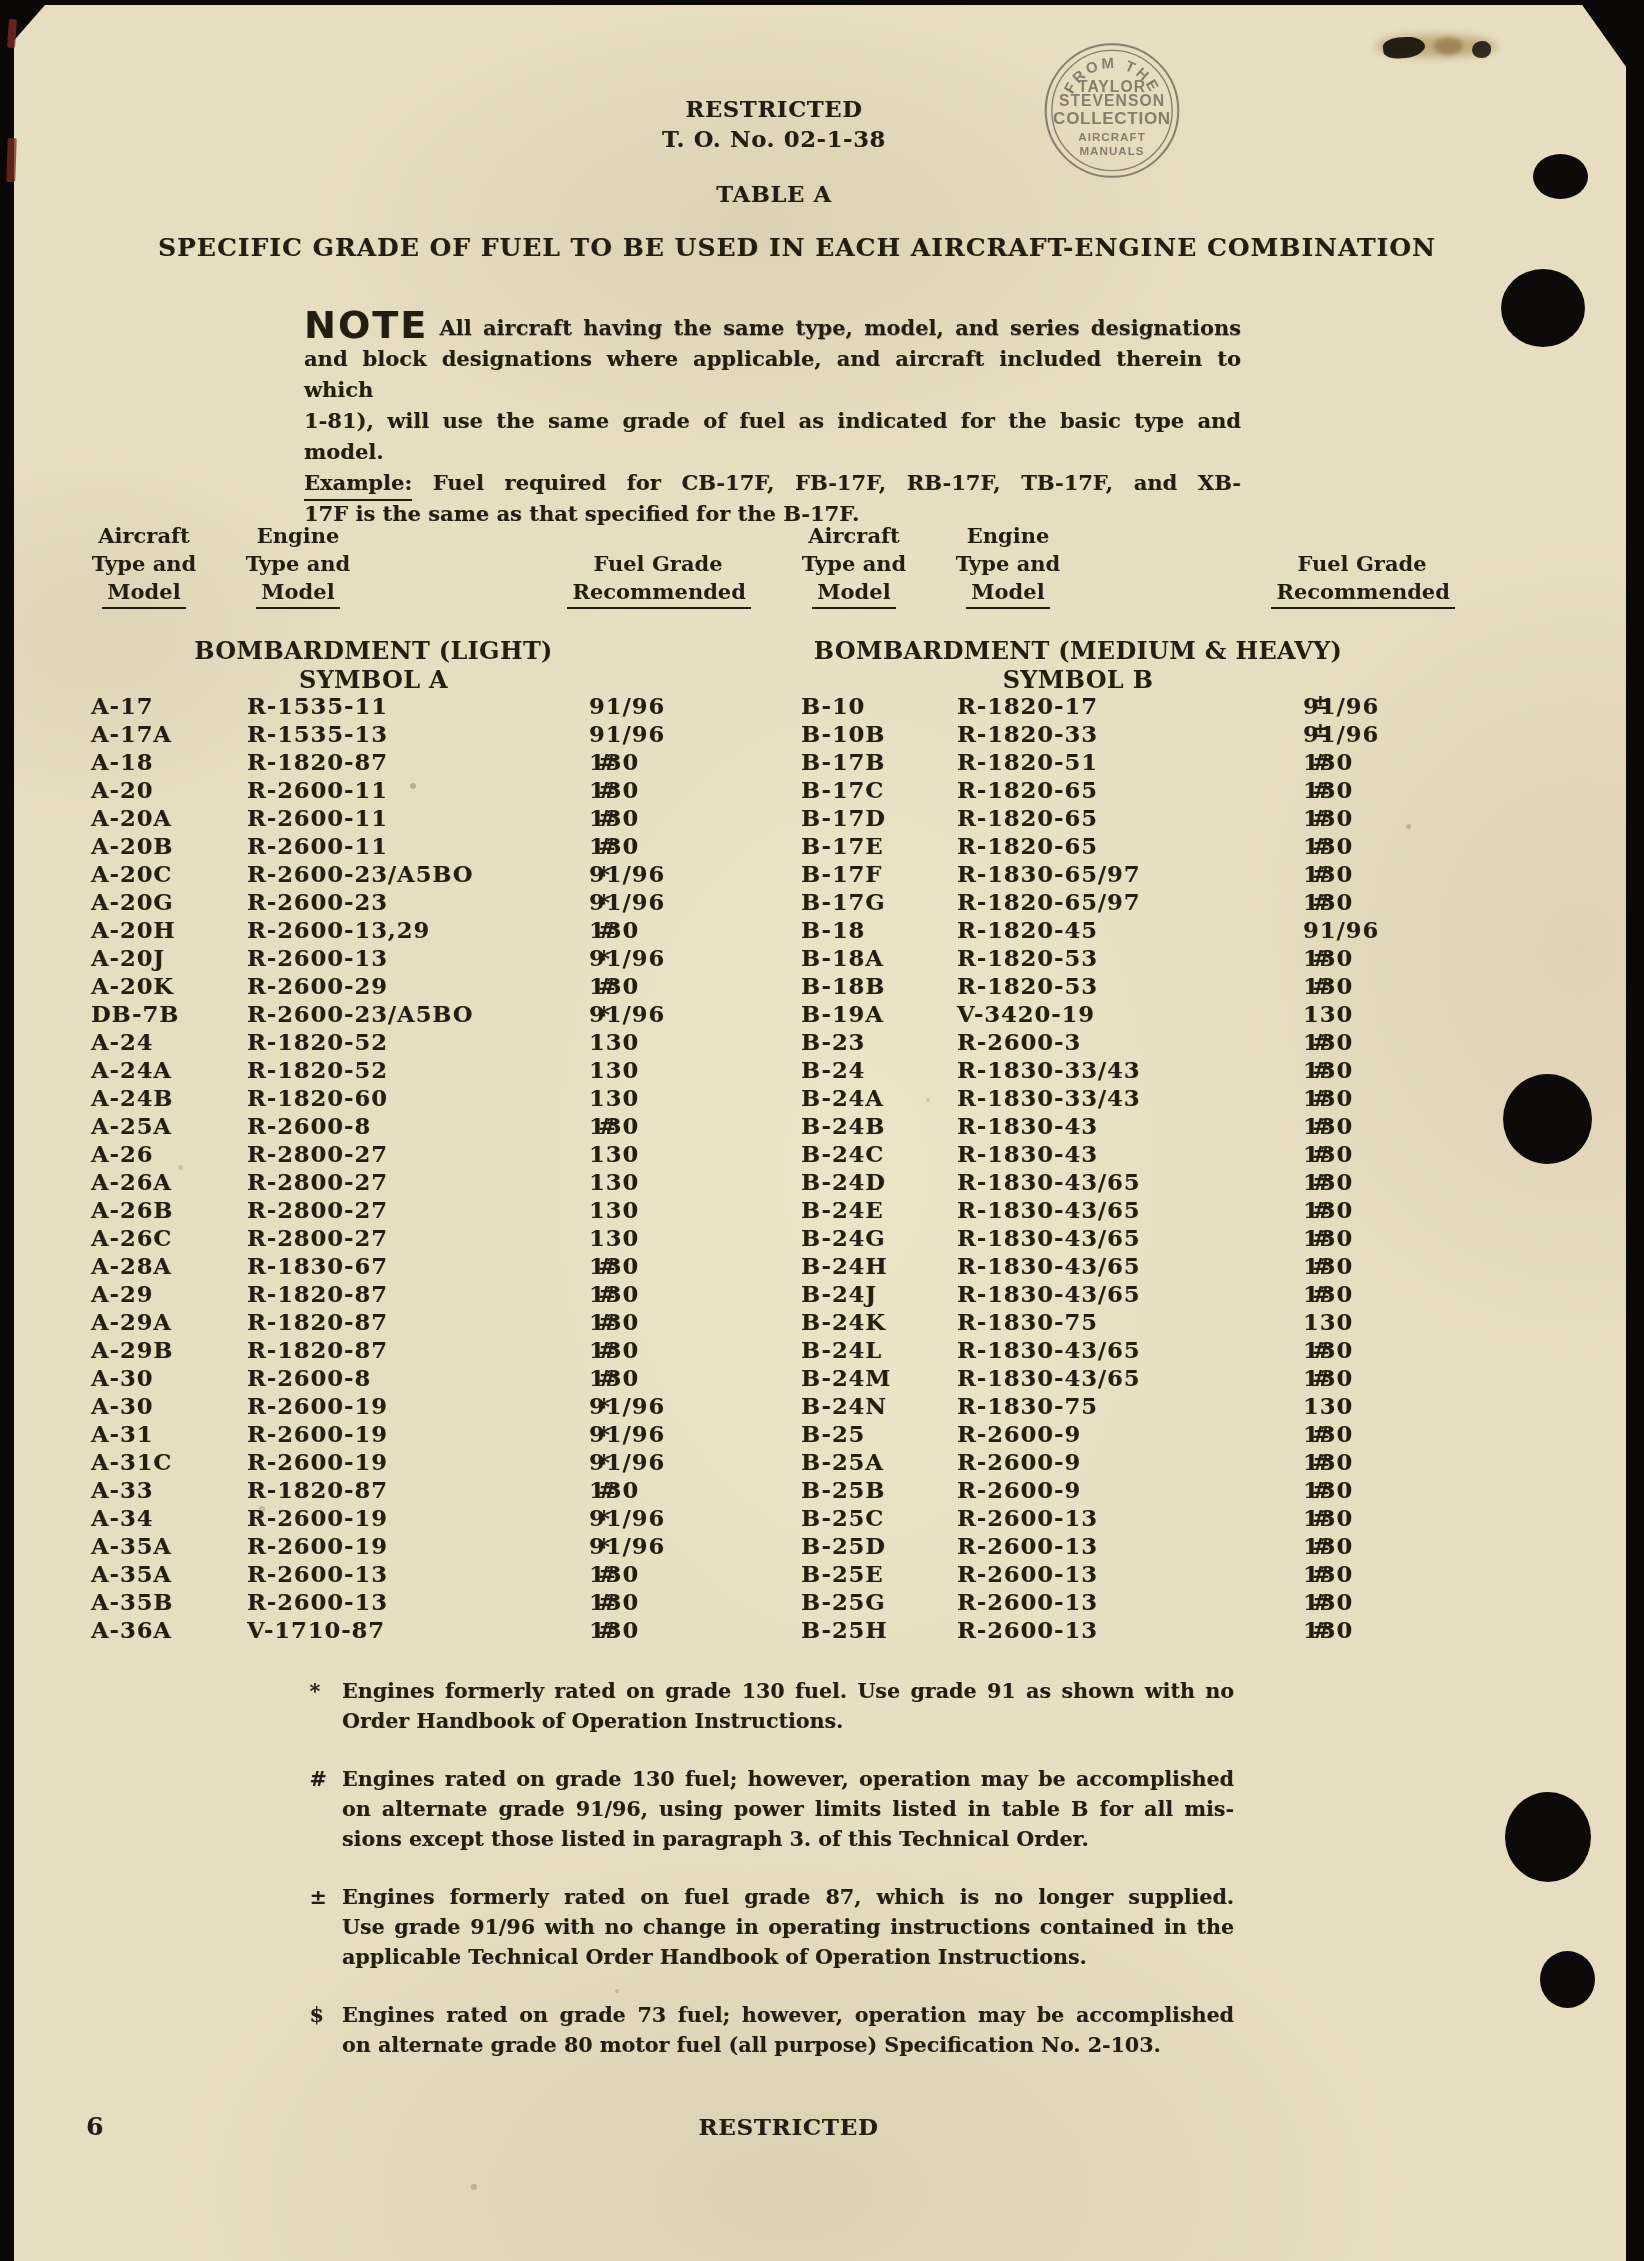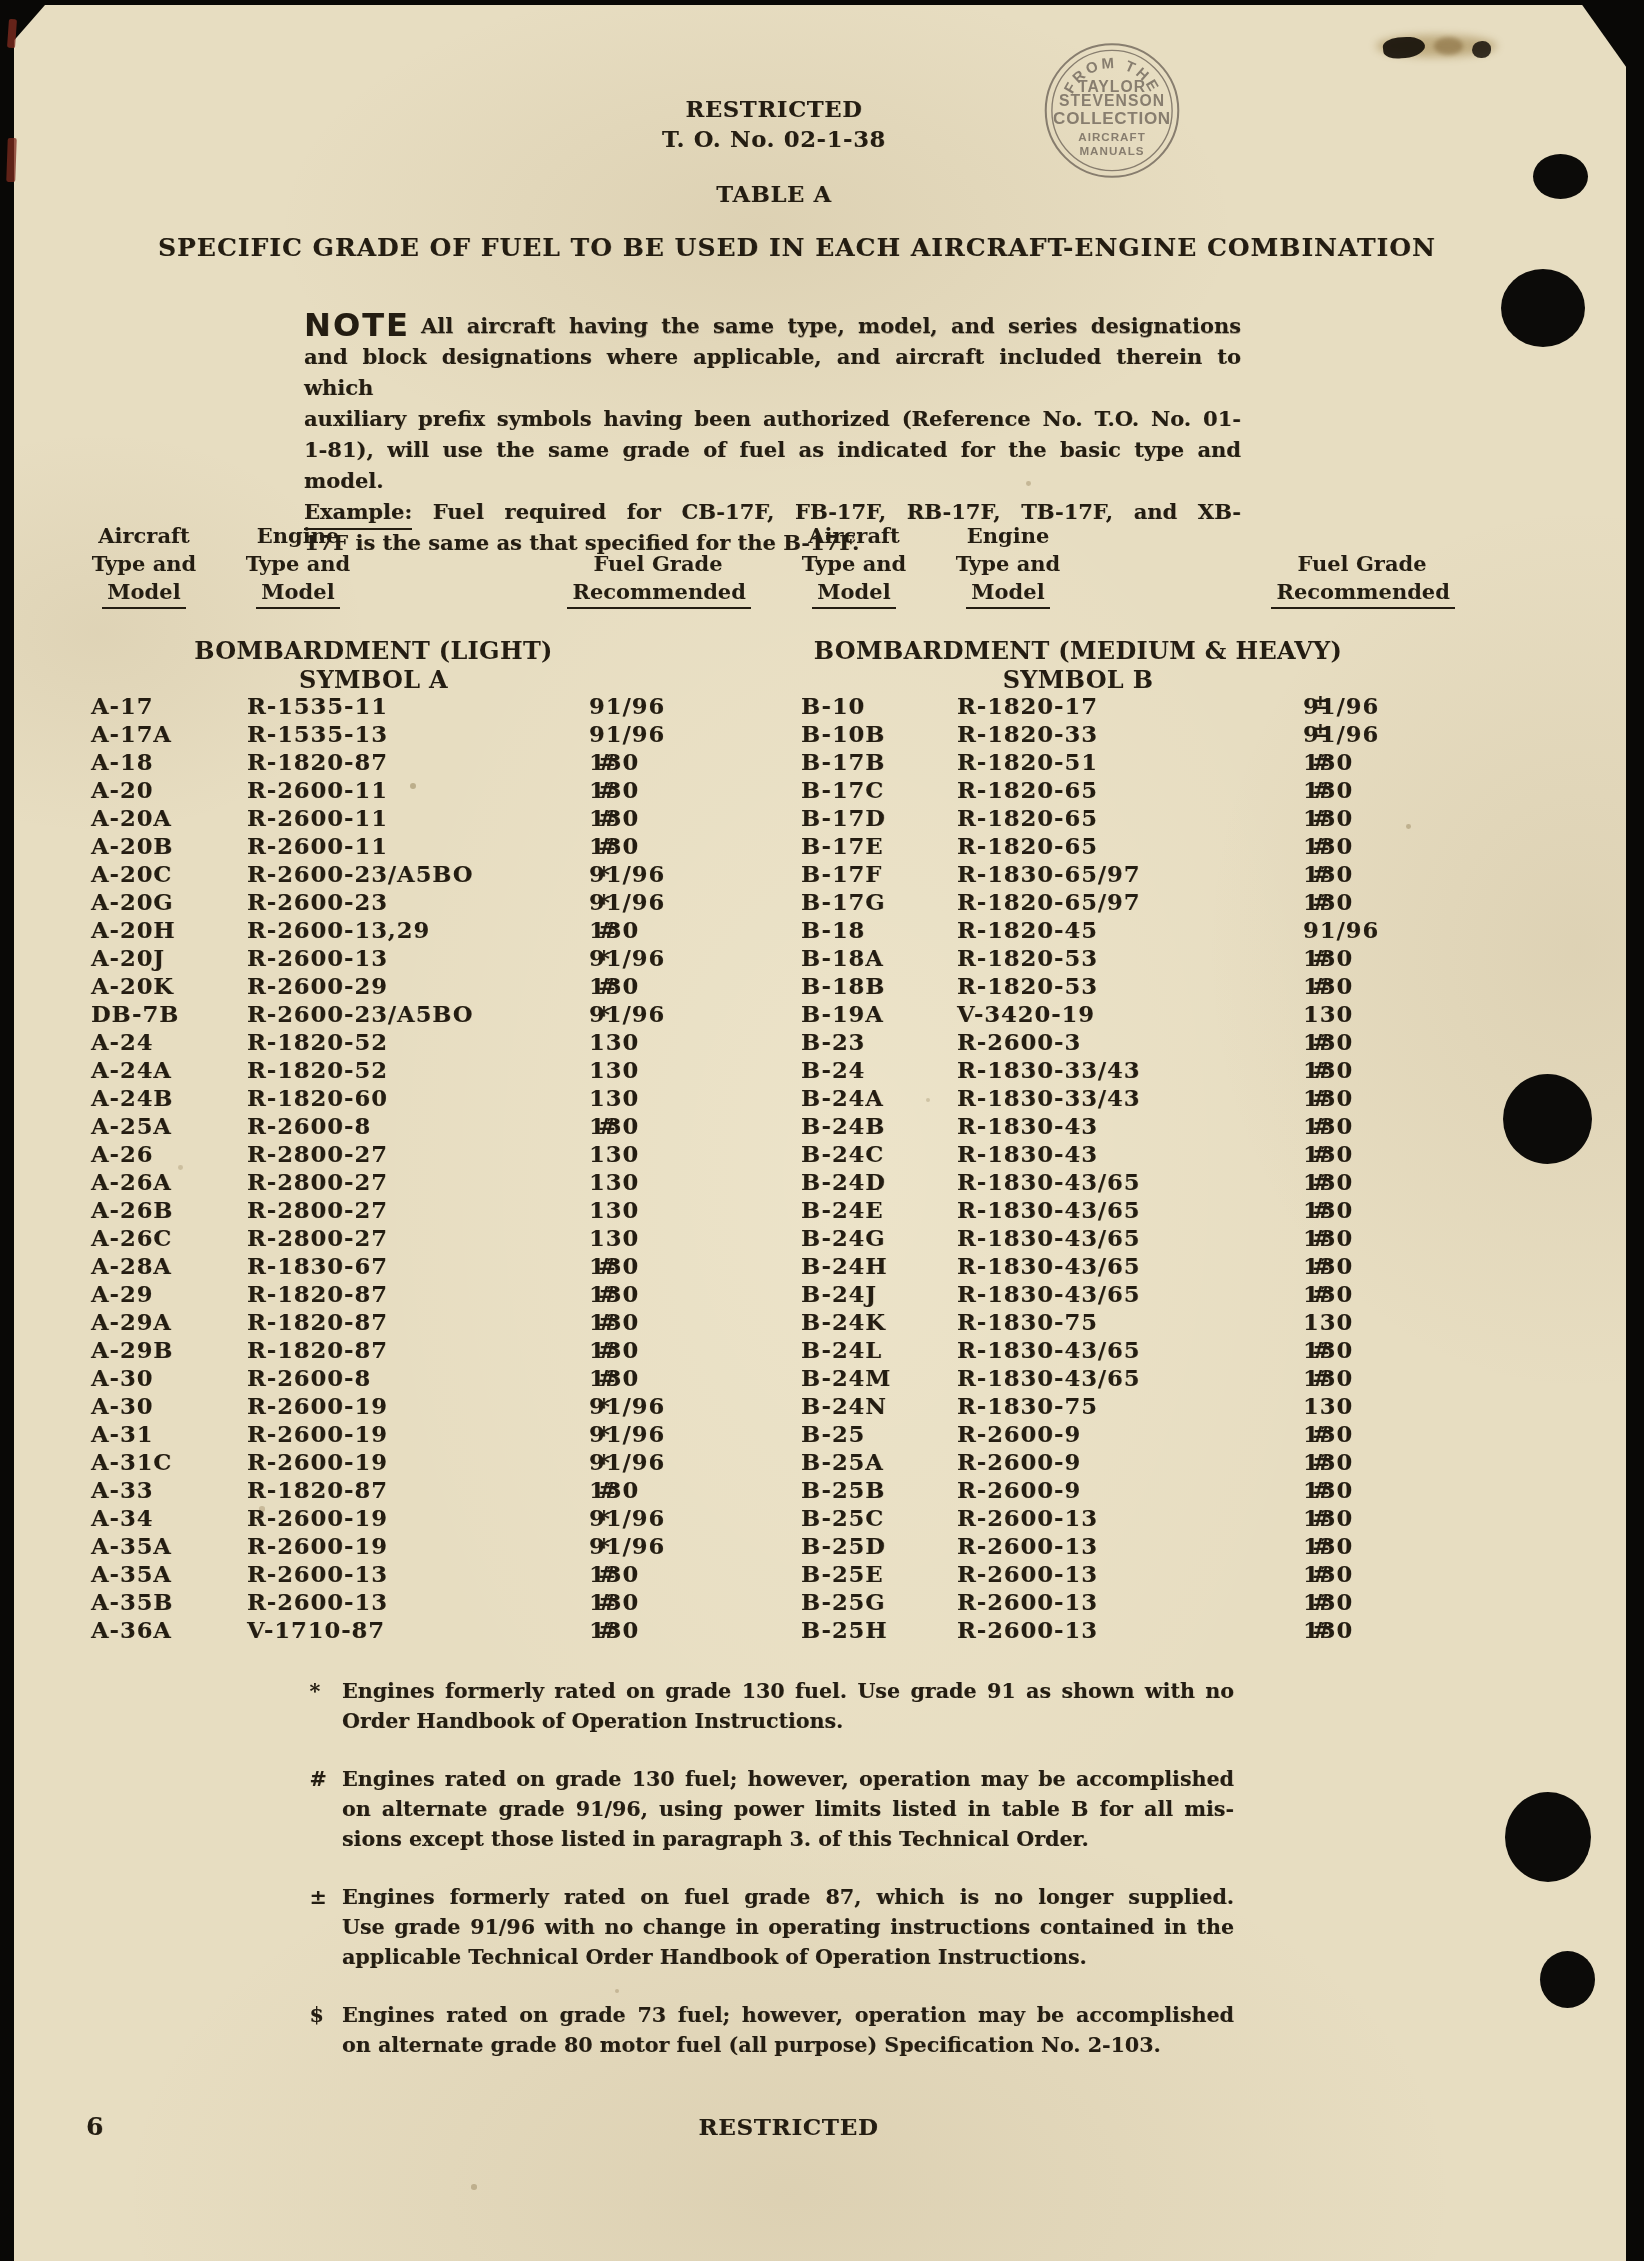--- a/index.html
+++ b/index.html
@@ -43,21 +43,21 @@
   .content{position:absolute;inset:0;z-index:5;}
   .txt{position:absolute;white-space:nowrap;text-shadow:0.4px 0.4px 0.5px rgba(36,28,16,.35);}
   .ctr{text-align:center;}
   .hdr-line{font-size:22.6px;letter-spacing:0.7px;}
   .doc-title{font-size:25px;letter-spacing:1px;}
   
   .note{position:absolute;left:304px;top:310px;width:937px;font-size:21px;line-height:31px;
         text-shadow:0.4px 0.4px 0.5px rgba(36,28,16,.35);z-index:5;}
   .note .jline{text-align:justify;text-align-last:justify;}
   .note .lline{text-align:left;}
-  .note-label{font-family:"DejaVu Sans",sans-serif;font-weight:900;font-size:32px;
+  .note-label{font-family:"DejaVu Sans",sans-serif;font-weight:900;font-size:38px;
               letter-spacing:2.1px;margin-right:11px;vertical-align:-2.7px;}
   .ex-underline{border-bottom:2.1px solid #241d12;padding-bottom:4px;}
   
   .colhead{position:absolute;text-align:center;font-size:21px;line-height:28px;}
   .colhead .ul{display:inline-block;border-bottom:2.7px solid #241d12;padding:0 5.5px 1.4px 5.5px;text-align:center;}
   
   .sec-title{position:absolute;font-size:24px;letter-spacing:0.3px;text-align:center;}
   
   .rows{position:absolute;top:692px;}
   .rows-a{left:91px;width:692px;}
@@ -101,21 +101,20 @@
   <div class="content">
 
     <div class="txt ctr hdr-line" style="left:500px;top:96px;width:548px;">RESTRICTED</div>
     <div class="txt ctr hdr-line" style="left:500px;top:126px;width:548px;">T. O. No. 02-1-38</div>
     <div class="txt ctr hdr-line" style="left:500px;top:181px;width:548px;">TABLE A</div>
     <div class="txt ctr doc-title" style="left:158px;top:233px;width:1233px;">SPECIFIC GRADE OF FUEL TO BE USED IN EACH AIRCRAFT-ENGINE COMBINATION</div>
 
     <div class="note">
       <div class="jline"><span class="note-label">NOTE</span><span>All aircraft having the same type, model, and series designations</span></div>
       <div class="jline">and block designations where applicable, and aircraft included therein to which</div>
-      <div class="jline">auxiliary prefix symbols having been authorized (Reference No. T.O. No. 01-</div>
       <div class="jline">1-81), will use the same grade of fuel as indicated for the basic type and model.</div>
       <div class="jline"><span class="ex-underline">Example:</span><span> </span><span>Fuel required for CB-17F, FB-17F, RB-17F, TB-17F, and XB-</span></div>
       <div class="lline">17F is the same as that specified for the B-17F.</div>
     </div>
 
     <div class="colhead" style="left:84px;top:522px;width:120px;">
       <div>Aircraft</div>
       <div>Type and</div>
       <div><span class="ul">Model</span></div>
     </div>

